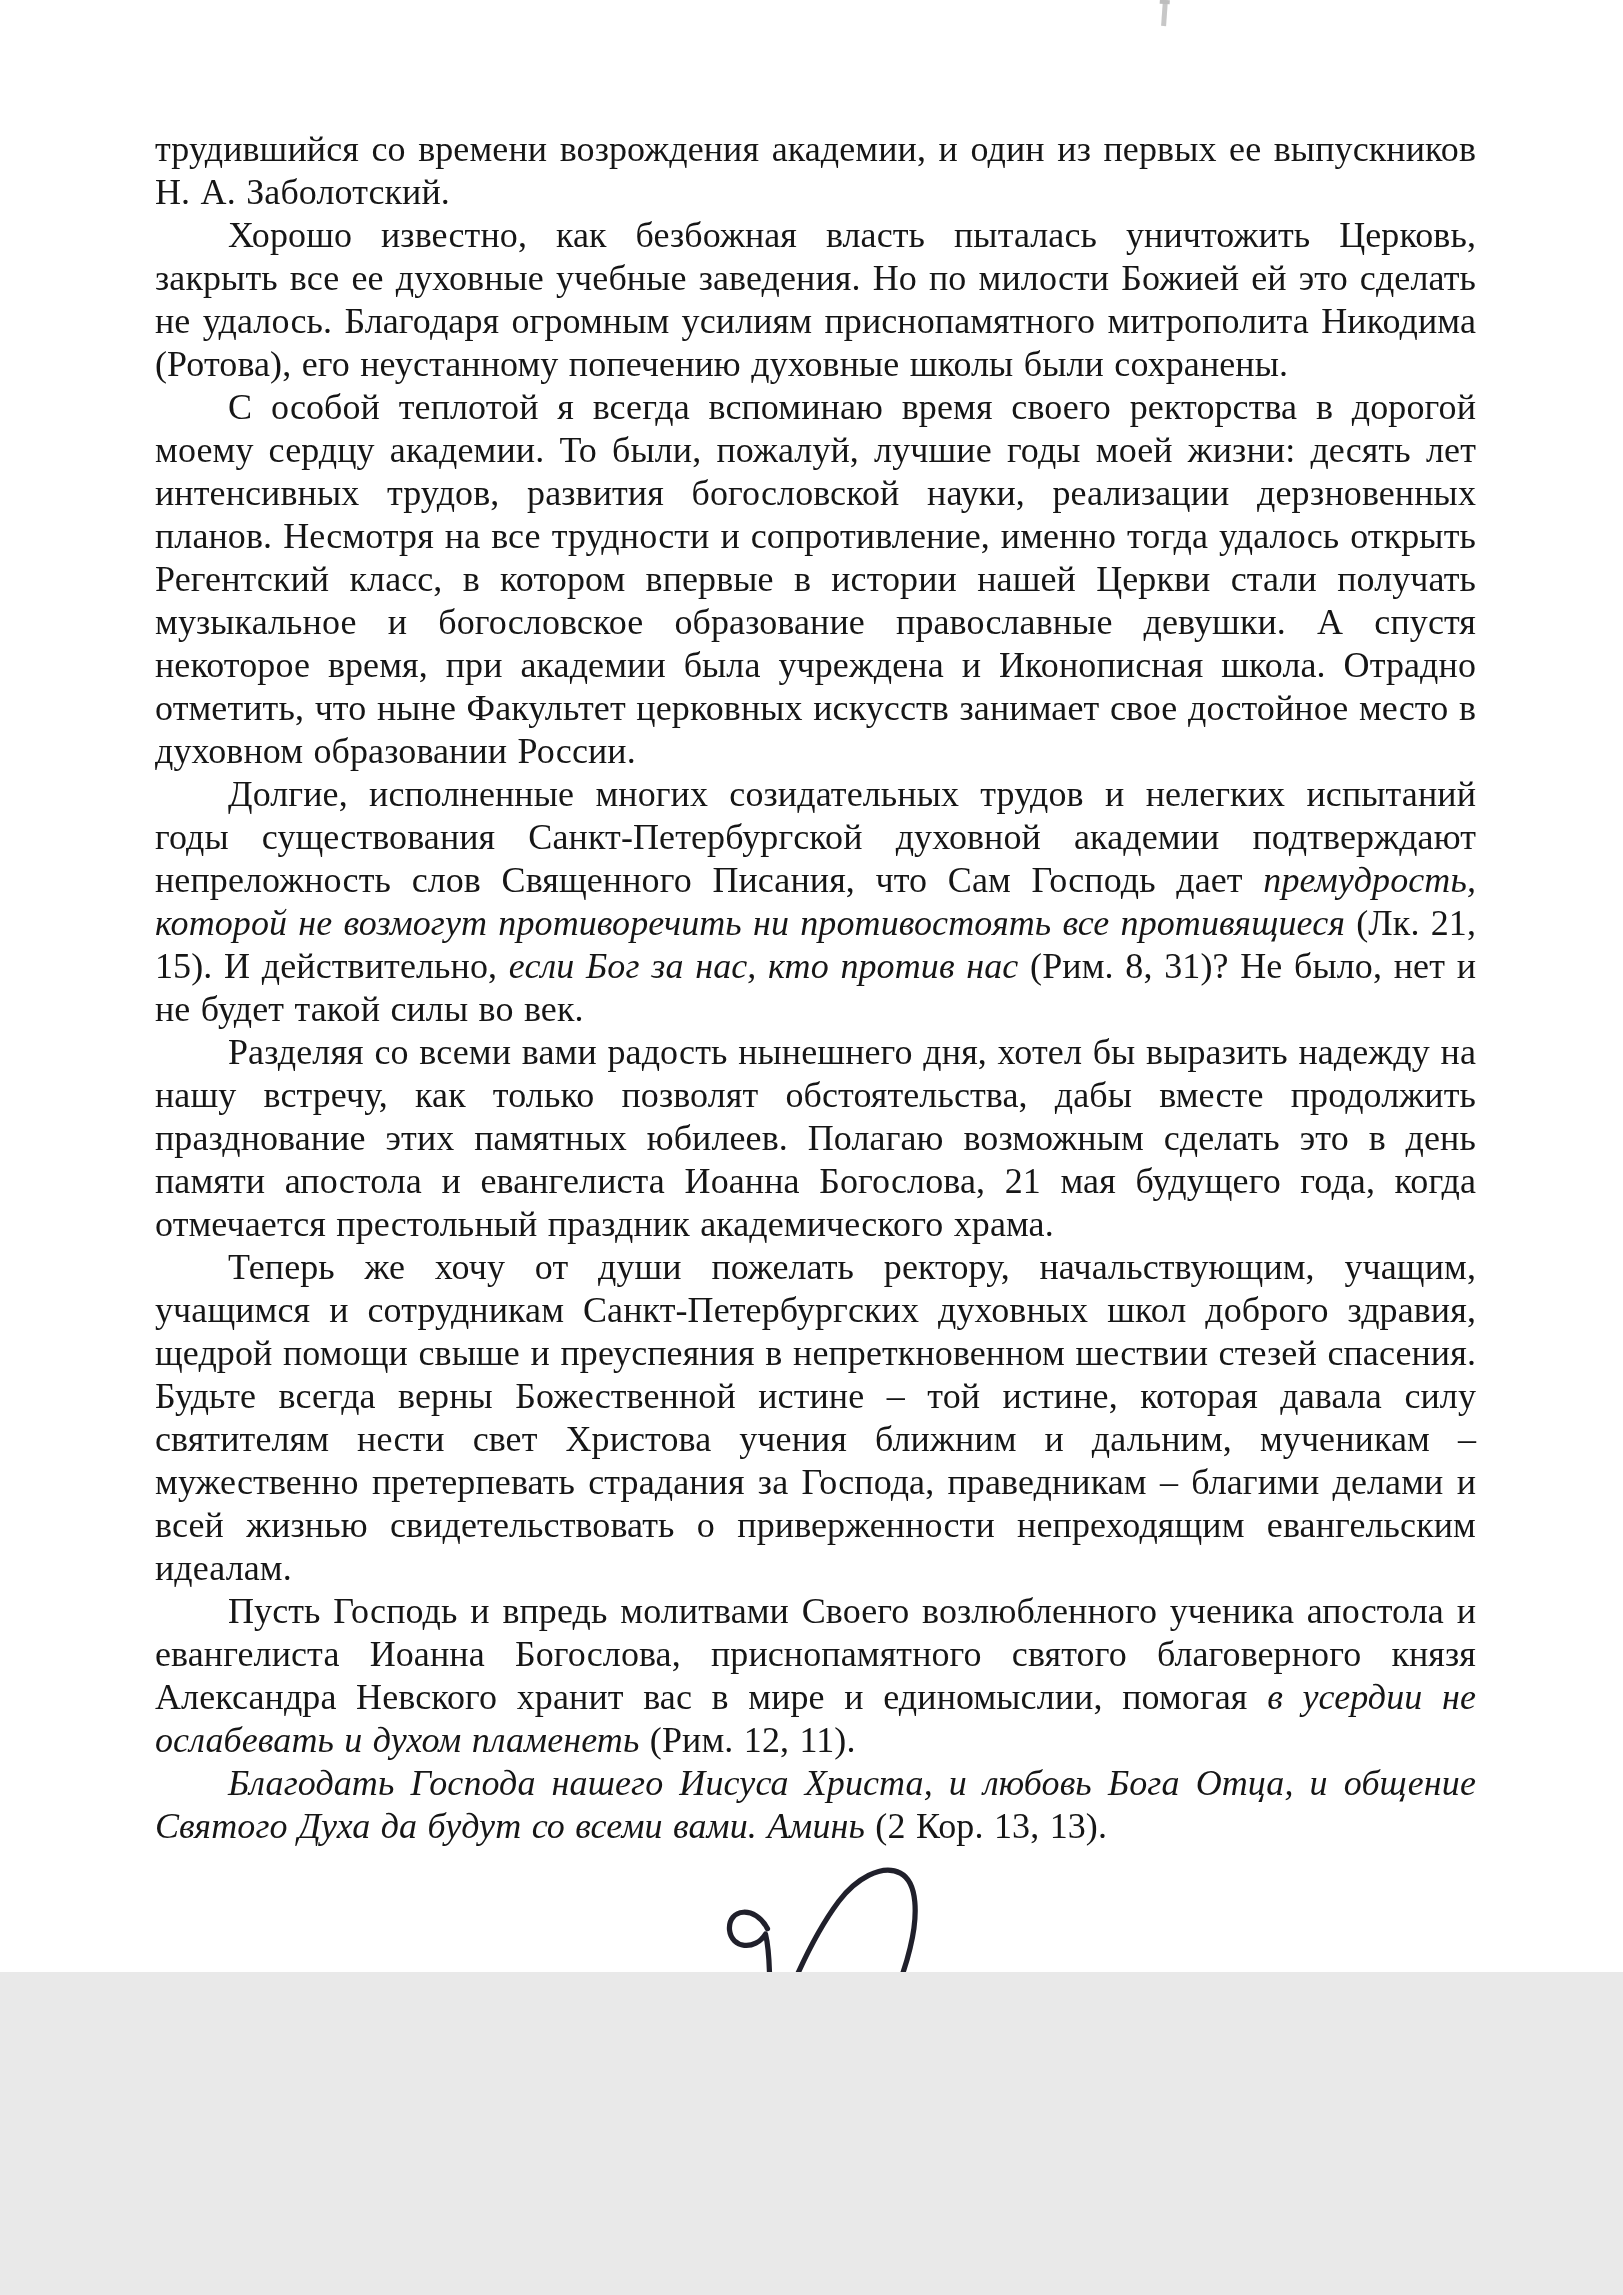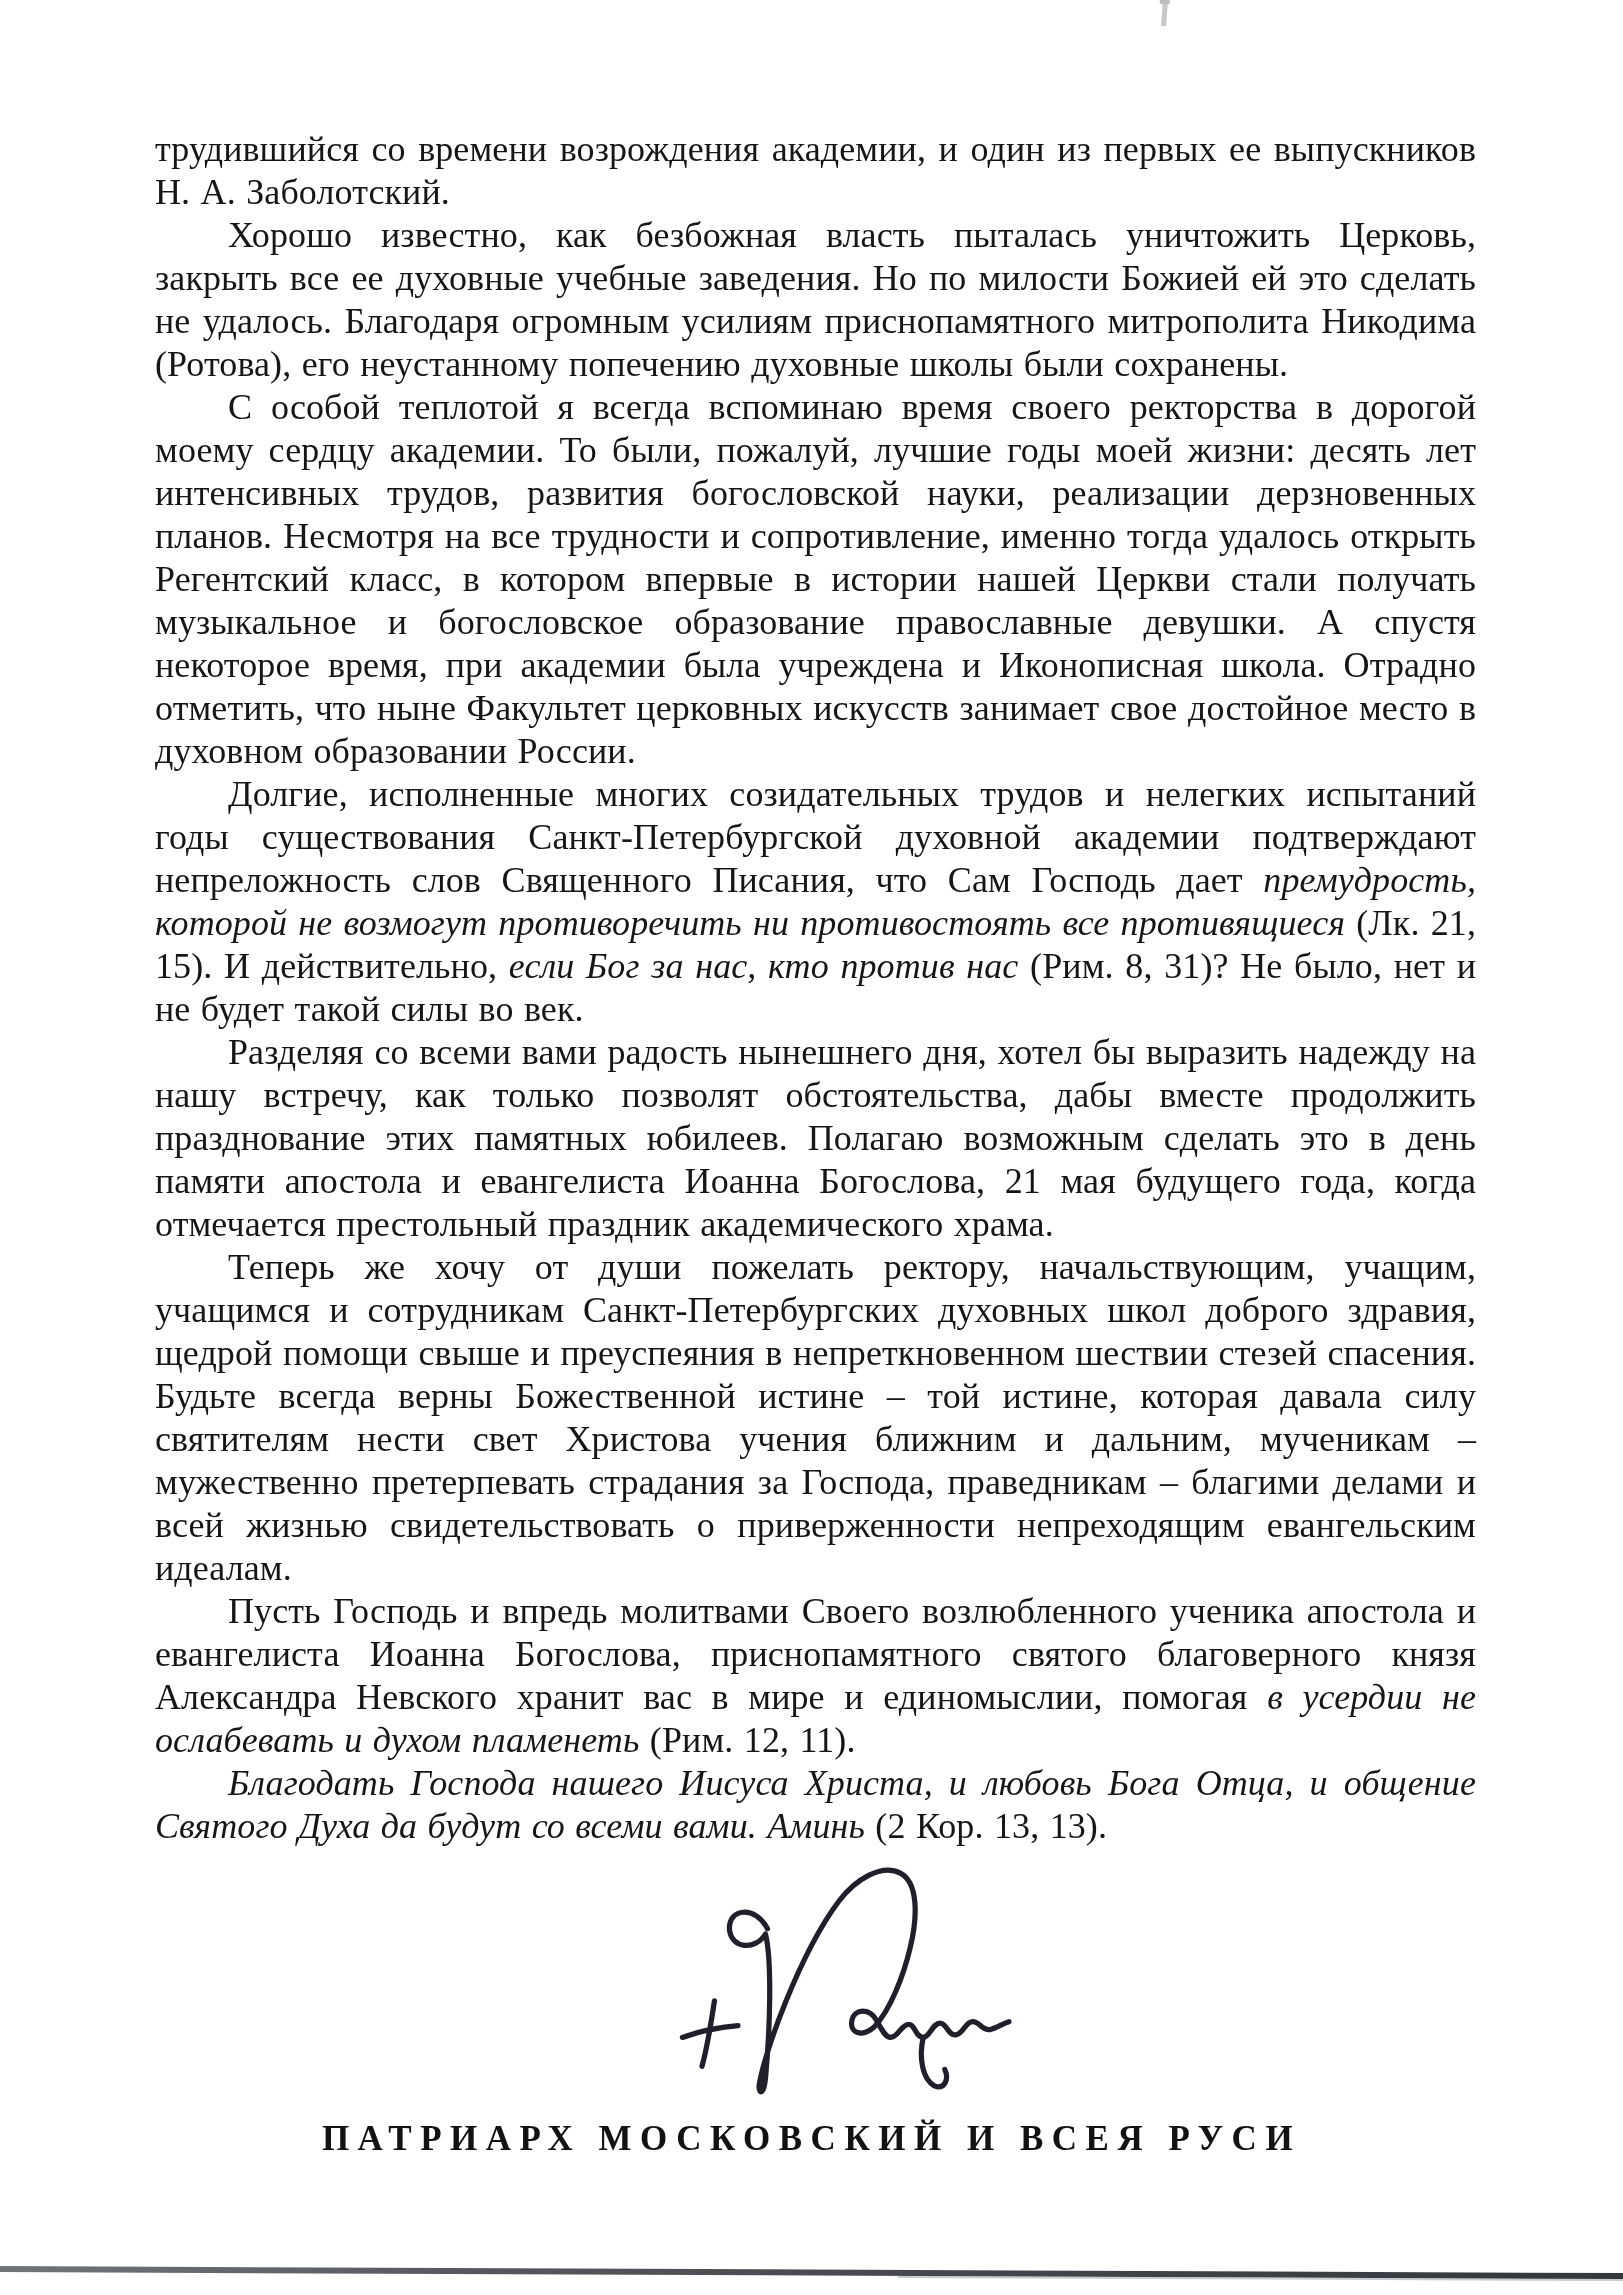--- a/index.html
+++ b/index.html
@@ -4,21 +4,21 @@
 <style>
   :root{
     --ink:#161616;
     --paper:#ffffff;
     --sig-ink:#20202b;
   }
   html,body{margin:0;padding:0;background:#e9e9e9;}
   .page{
     position:relative;
     width:1623px;
-    height:2295px;
+    height:1972px;
     background:var(--paper);
     overflow:hidden;
     font-family:"Liberation Serif","DejaVu Serif",serif;
     color:var(--ink);
   }
   
   .top-tick{
     position:absolute;
     left:1162px; top:0; width:4.6px; height:26px;
     background:#b5b5b5;

